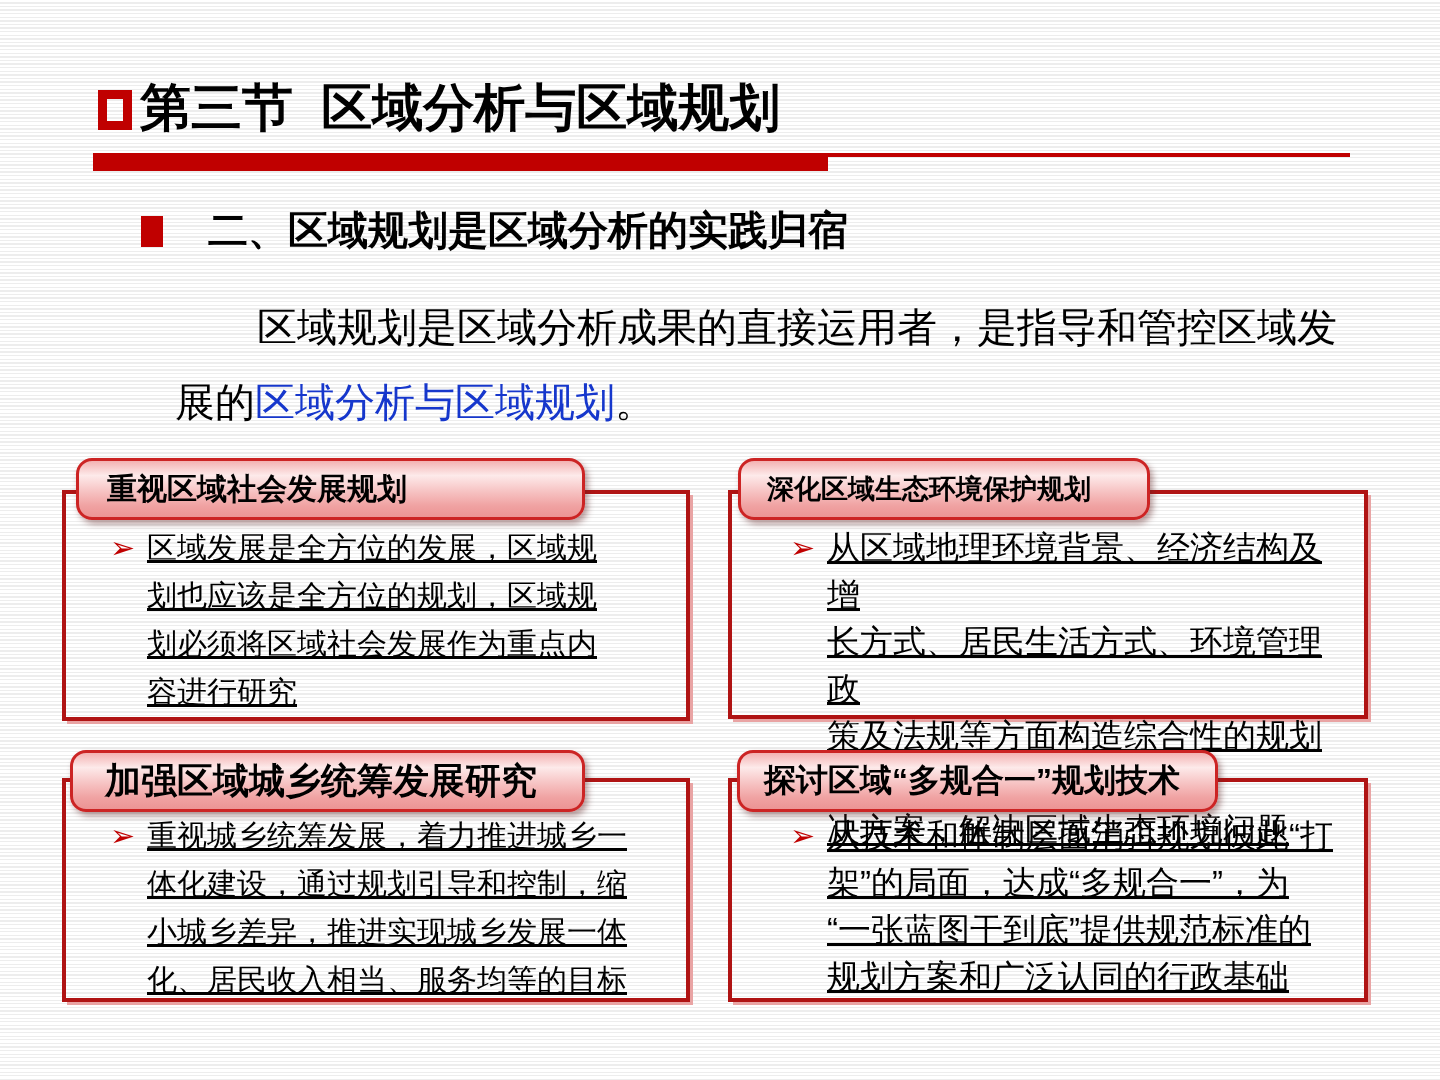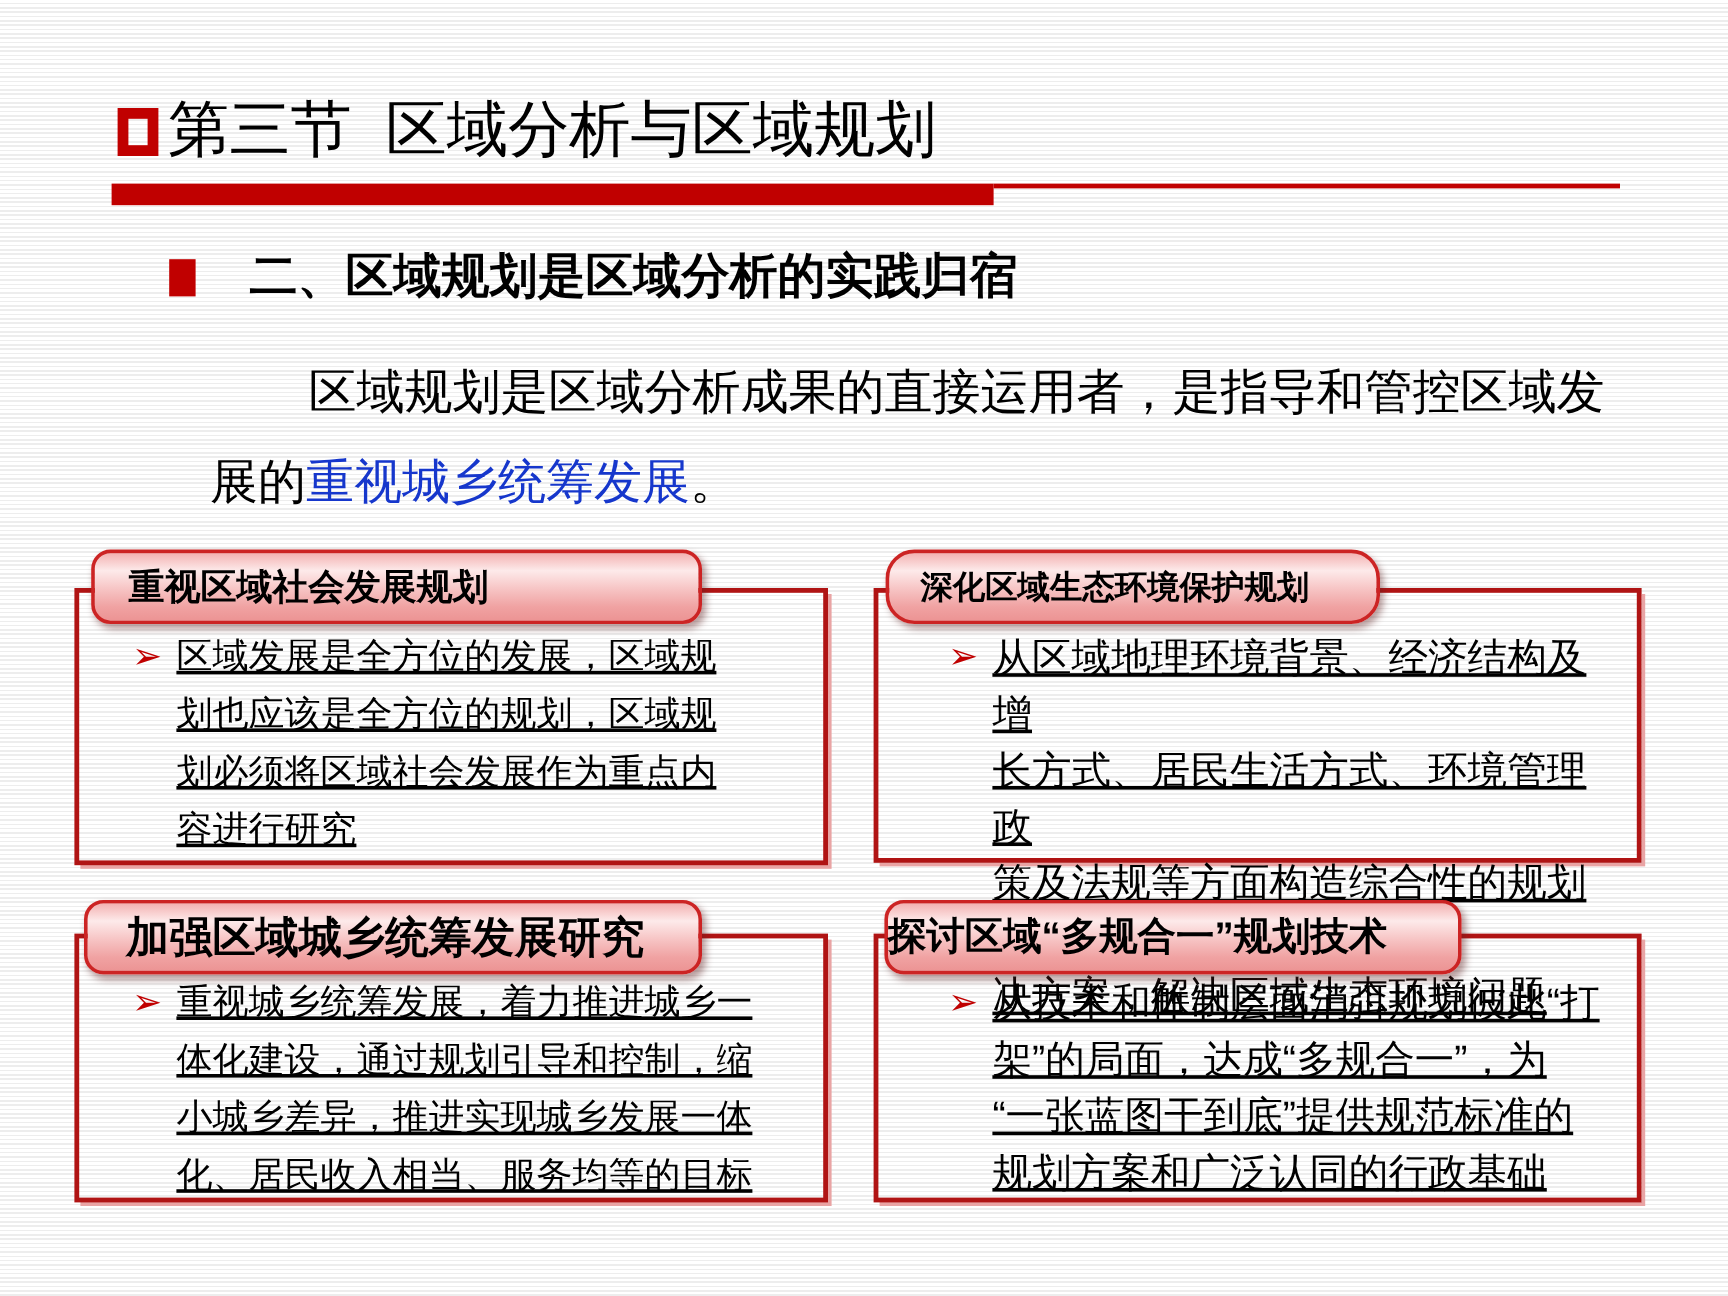--- a/index.html
+++ b/index.html
@@ -11,21 +11,21 @@
   }
   .slide{position:relative;width:1440px;height:1080px;}
 
   
   .title-bullet{
     position:absolute;left:98px;top:90px;width:34px;height:40px;
     box-sizing:border-box;border:9px solid #c00000;background:transparent;
   }
   .page-title{
     position:absolute;left:140px;top:78px;margin:0;
-    font-size:51px;font-weight:400;color:#000;line-height:60px;
+    font-size:51px;font-weight:700;color:#000;line-height:60px;
     letter-spacing:0px;white-space:pre;
   }
   .rule-thick{position:absolute;left:93px;top:153px;width:735px;height:18px;background:#c00000;}
   .rule-thin{position:absolute;left:828px;top:153px;width:522px;height:4px;background:#c00000;}
 
   
   .subtitle-bullet{position:absolute;left:141px;top:216px;width:22px;height:31px;background:#c00000;}
   .section-subtitle{
     position:absolute;left:208px;top:202px;margin:0;
     font-size:40px;font-weight:700;color:#000;line-height:56px;white-space:pre;
@@ -66,39 +66,39 @@
   
   .pill{
     position:absolute;box-sizing:border-box;height:62px;
     border:3px solid #cc2424;border-radius:16px;
     background:linear-gradient(180deg,#f3b2b2 0%,#fdeaea 26%,#f7c6c6 52%,#f0a2a2 80%,#ec9494 100%);
     box-shadow:3px 4px 6px rgba(95,35,35,.45);
     display:flex;align-items:center;
     font-weight:700;color:#000;white-space:pre;
   }
   .pill-1{left:76px;top:458px;width:509px;font-size:30px;padding-left:28px;}
-  .pill-2{left:738px;top:458px;width:412px;font-size:27px;padding-left:26px;border-radius:24px;}
+  .pill-2{left:738px;top:458px;width:412px;font-size:27px;padding-left:26px;}
   .pill-3{left:70px;top:750px;width:515px;font-size:36px;padding-left:32px;}
-  .pill-4{left:737px;top:750px;width:481px;font-size:32px;}
+  .pill-4{left:737px;top:750px;width:481px;font-size:32px;padding-left:24px;}
 </style>
 </head>
 <body>
 
 <div class="slide">
 
   <span class="title-bullet"></span>
   <h1 class="page-title">第三节  区域分析与区域规划</h1>
   <div class="rule-thick"></div>
   <div class="rule-thin"></div>
 
   <span class="subtitle-bullet"></span>
   <h2 class="section-subtitle">二、区域规划是区域分析的实践归宿</h2>
 
   <p class="intro"><span>区域规划是区域分析成果的直接运用者，是指导和管控区域发
-展的</span><span class="blue">重视城乡统筹发展</span><span>。</span></p>
+展的</span><span class="blue">区域分析与区域规划</span><span>。</span></p>
 
   <section class="card card-1">
     <div class="card-body">
       <span class="arrow">➢</span>
       <div class="body-text">区域发展是全方位的发展，区域规
 划也应该是全方位的规划，区域规
 划必须将区域社会发展作为重点内
 容进行研究</div>
     </div>
   </section>

